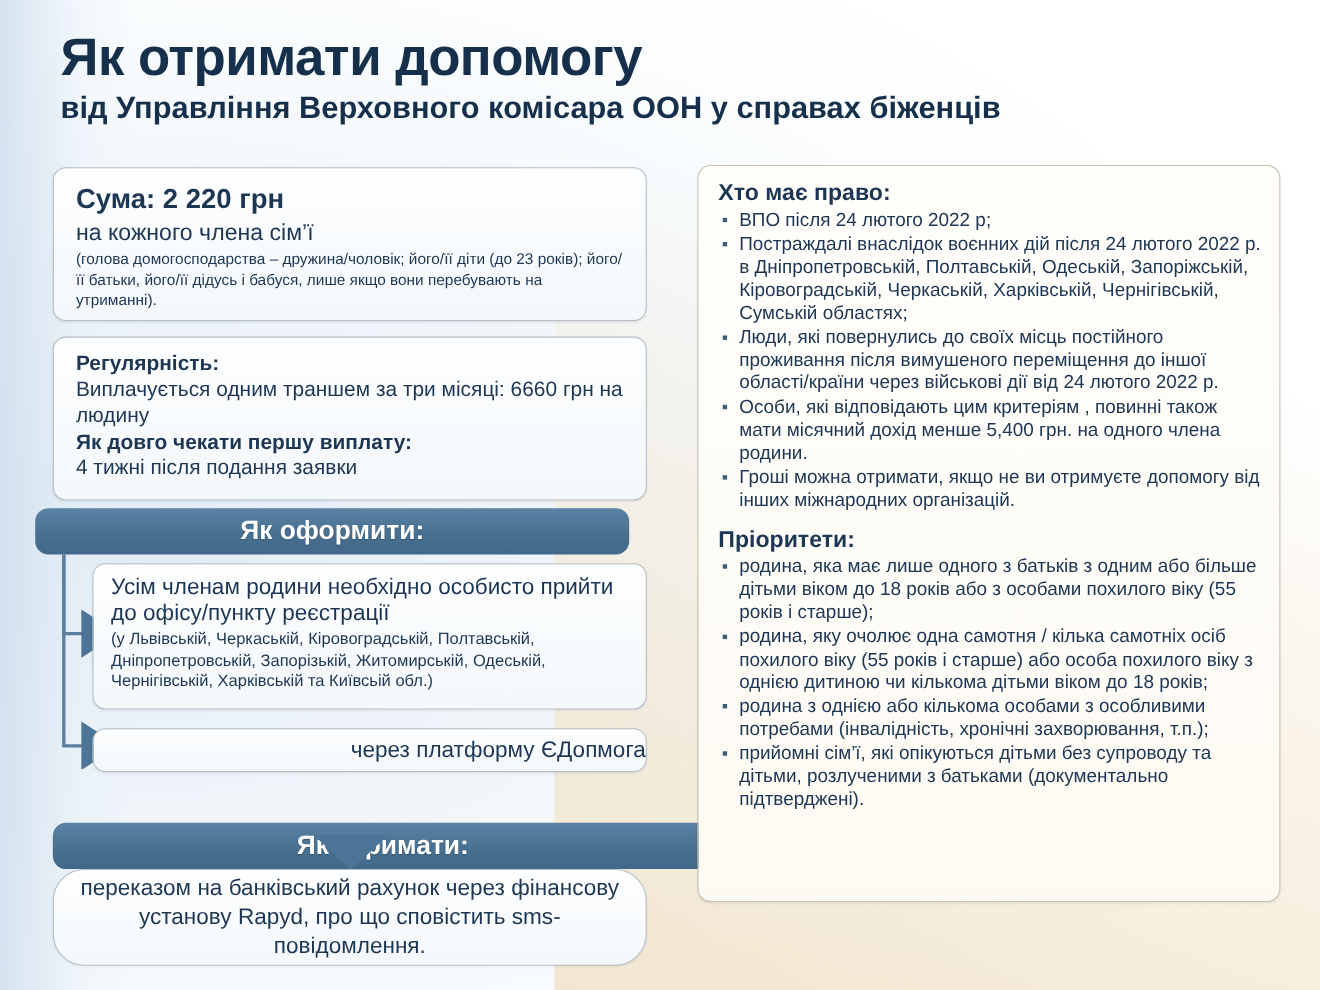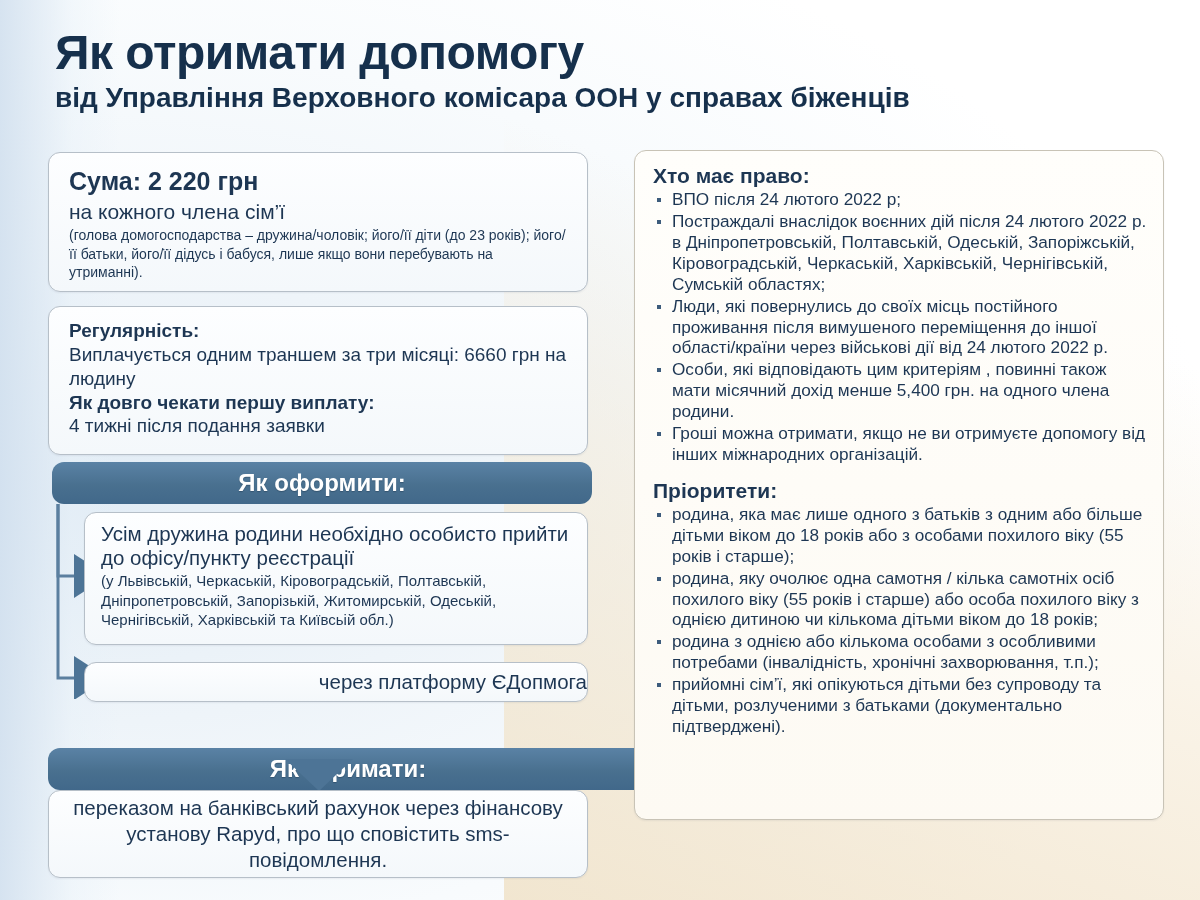--- a/index.html
+++ b/index.html
@@ -67,37 +67,37 @@
   
   .banner{
     position:absolute;box-sizing:border-box;
     background:linear-gradient(180deg,#5a82a5 0%,#49708f 55%,#41688a 100%);
     border-radius:12px;
     color:#ffffff;
     font-size:24px;font-weight:bold;
     display:flex;align-items:center;justify-content:center;
     text-shadow:0 1px 1px rgba(20,40,60,.35);
   }
-  #banner-apply{left:52px;top:462px;width:540px;height:42px;}
+  #banner-apply{left:32px;top:462px;width:540px;height:42px;}
   #banner-receive{left:48px;top:748px;width:600px;height:42px;}
 
   
   #connector{position:absolute;left:52px;top:504px;width:80px;height:195px;}
 
   #card-offices{left:84px;top:512px;width:504px;height:133px;padding:9px 14px 8px 16px;}
   .off-main{font-size:20.5px;line-height:1.18;}
   .off-note{font-size:15px;line-height:1.3;margin-top:1px;}
 
   #card-platform{left:84px;top:662px;width:504px;height:40px;display:flex;align-items:center;justify-content:flex-end;}
   .platform-t{font-size:20.5px;}
 
   #arrow-down{position:absolute;left:285px;top:759px;width:68px;height:32px;}
 
   #card-transfer{left:48px;top:790px;width:540px;height:88px;padding:10px 22px;
-      display:flex;align-items:center;justify-content:center;text-align:center;}
+      display:flex;align-items:center;justify-content:center;text-align:center;border-radius:29px;}
   .transfer-t{font-size:20.5px;line-height:1.28;}
 
   
   #card-right{left:634px;top:150px;width:530px;height:670px;padding:12px 16px 24px 18px;}
   .sec-h{font-size:21px;font-weight:bold;line-height:1.2;margin:0 0 1px 0;}
   .sec-h.second{margin-top:13px;}
   ul.bul{list-style:none;margin:0;padding:0;}
   ul.bul li{
     position:relative;padding-left:19px;
     font-size:17.2px;line-height:1.215;margin-bottom:1px;
@@ -142,21 +142,21 @@
   </div>
 
   <svg id="connector" viewBox="0 0 80 195">
     <path d="M6 0 L6 174 L30 174" fill="none" stroke="#5b7f9f" stroke-width="3"></path>
     <path d="M6 0 L6 72 L30 72" fill="none" stroke="#5b7f9f" stroke-width="3"></path>
     <polygon class="steel" points="22,50 22,94 56,72"></polygon>
     <polygon class="steel" points="22,152 22,196 56,174"></polygon>
   </svg>
 
   <div class="card" id="card-offices">
-    <div class="off-main">Усім дружина родини необхідно особисто прийти до офісу/пункту реєстрації</div>
+    <div class="off-main">Усім членам родини необхідно особисто прийти до офісу/пункту реєстрації</div>
     <div class="off-note">(у Львівській, Черкаській, Кіровоградській, Полтавській, Дніпропетровській, Запорізькій, Житомирській, Одеській, Чернігівській, Харківській та Київсьій обл.)</div>
   </div>
 
   <div class="card" id="card-platform">
     <div class="platform-t">через платформу ЄДопмога</div>
   </div>
 
   <div class="banner" id="banner-receive">
     <span>Як отримати:</span>
   </div>

